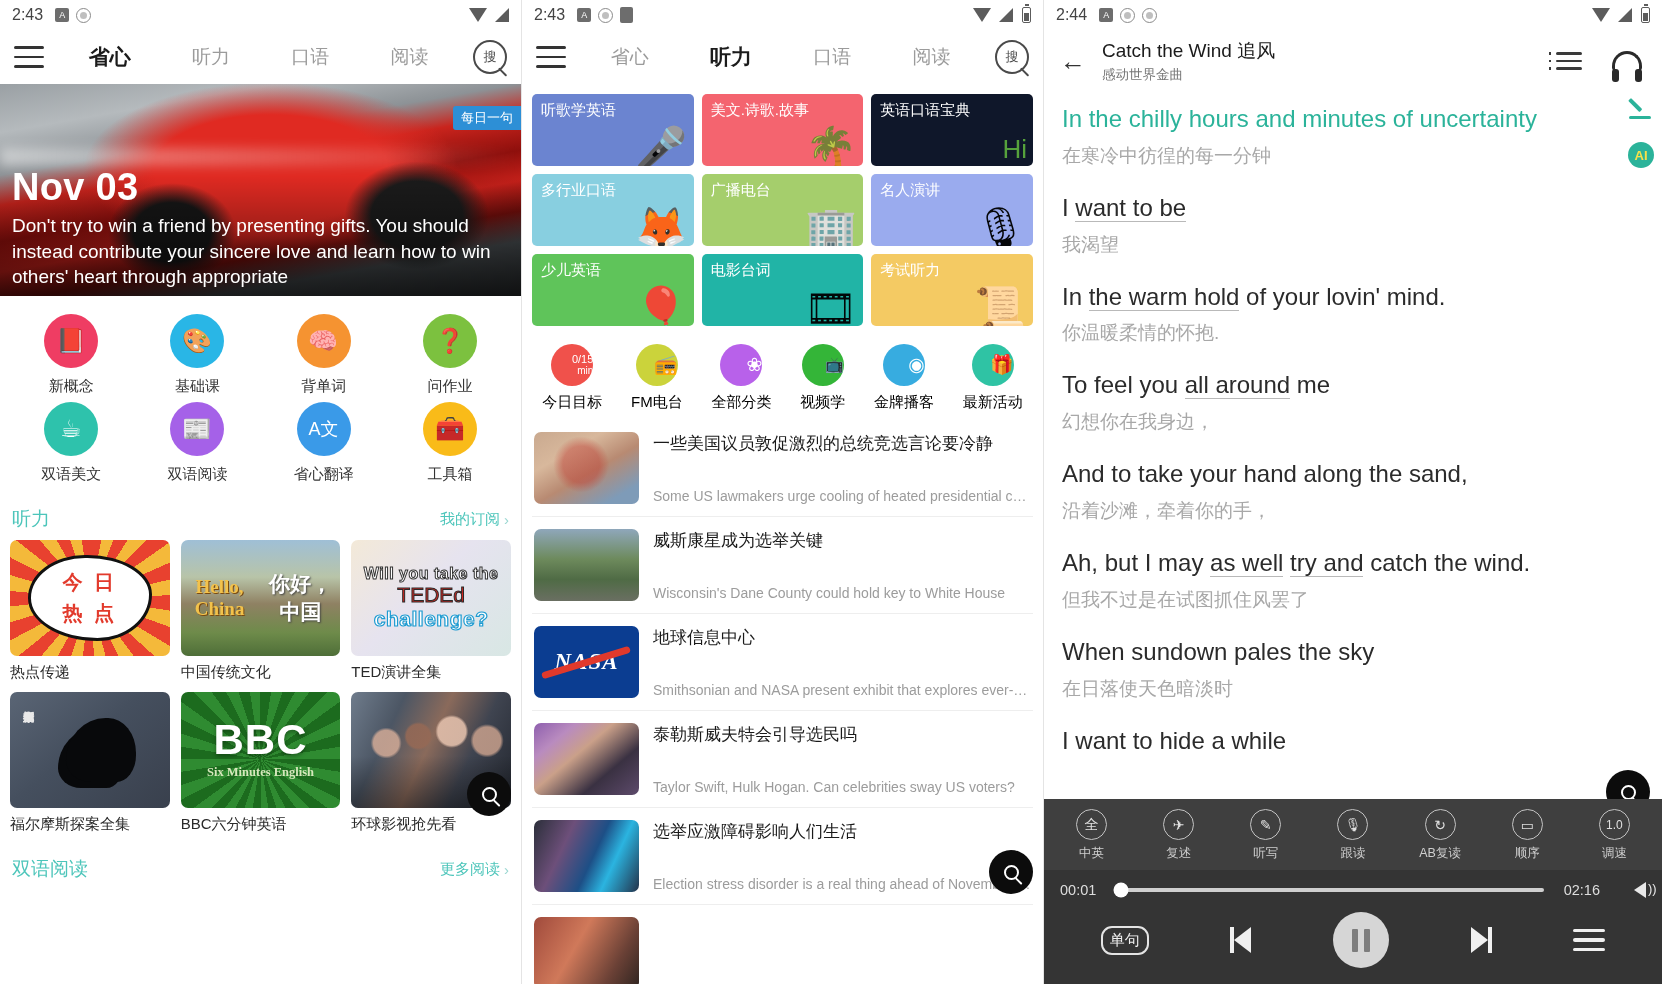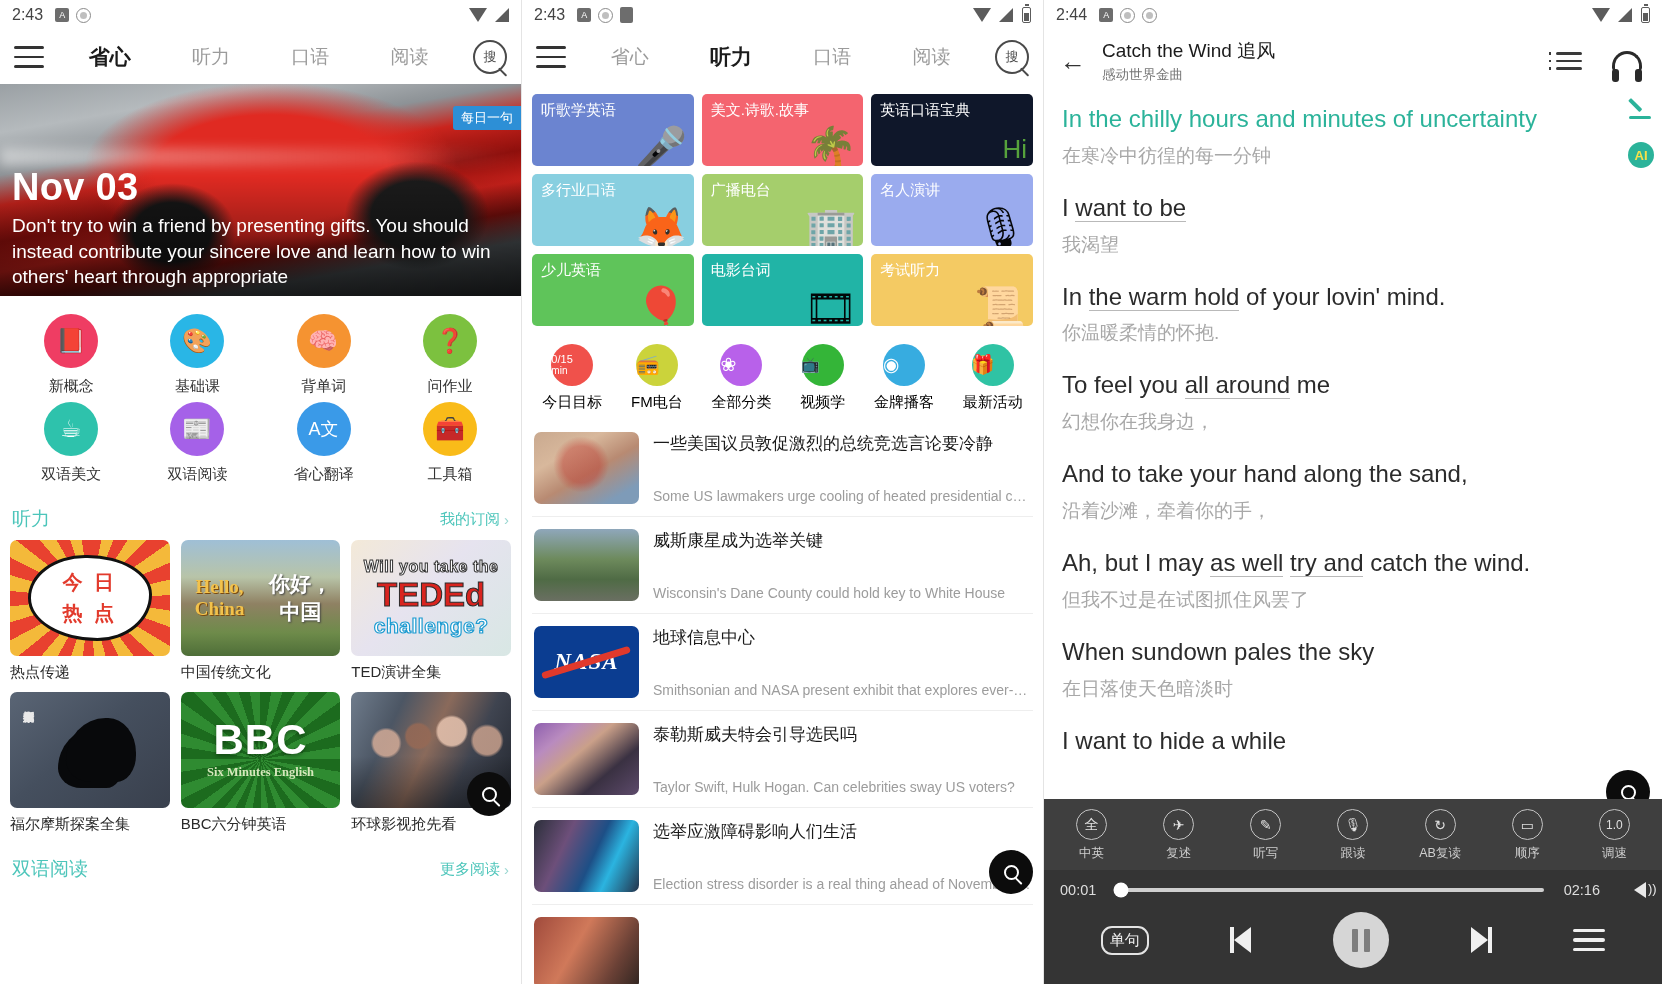--- a/index.html
+++ b/index.html
@@ -134,21 +134,21 @@
     flex-direction: row; gap: 2px;
   }
   .th-china .t1 { color: #f3c24b; font-size: 19px; font-weight: bold; text-shadow: 1px 1px 0 #7a4a10; font-family: "Liberation Serif", serif; }
   .th-china .t2 { color: #fff; font-size: 21px; font-weight: bold; text-shadow: 1px 1px 2px #444; }
 
   .th-ted {
     background: linear-gradient(135deg, #f3e9d8 0%, #e6e3ef 45%, #d8e7e4 100%);
     flex-direction: column;
   }
   .th-ted .l1 { color: #fff; font-size: 16px; font-weight: bold; -webkit-text-stroke: 1px #333; letter-spacing: .5px; }
-  .th-ted .l2 { font-size: 33px; font-weight: bold; color: #d9241f; -webkit-text-stroke: 1px #2a2a2a; }
+  .th-ted .l2 { font-size: 21px; font-weight: normal; color: #d9241f; -webkit-text-stroke: 1px #2a2a2a; }
   .th-ted .l3 { color: #fff; font-size: 21px; font-weight: bold; -webkit-text-stroke: 1.2px #1d9bd1; letter-spacing: .5px; }
 
   .th-holmes {
     background: linear-gradient(140deg, #5a6575 0%, #454f5e 45%, #39404d 100%);
   }
   .th-holmes .vtext { position: absolute; left: 11px; top: 10px; color: #e9e9e9; font-size: 11px; line-height: 1.35; writing-mode: vertical-rl; }
   .th-holmes .silh {
     width: 70px; height: 64px; background: #08090b; margin-left: 22px;
     border-radius: 60% 42% 30% 38% / 70% 58% 44% 36%;
     box-shadow: -10px 8px 0 -2px #08090b;
@@ -194,21 +194,21 @@
     padding: 7px 9px; cursor: pointer;
   }
   .tile .tl { color: #fff; font-size: 15px; position: relative; z-index: 2; }
   .tile .art { position: absolute; right: 6px; bottom: -4px; font-size: 42px; line-height: 1; opacity: .96; z-index: 1; }
 
   
   .quick-row { display: flex; justify-content: space-around; padding: 12px 6px 8px; }
   .quick { display: flex; flex-direction: column; align-items: center; gap: 7px; cursor: pointer; }
   .quick .qc {
     width: 42px; height: 42px; border-radius: 50%;
-    display: flex; align-items: flex-start; justify-content: center;
+    display: flex; align-items: flex-end; justify-content: center;
     color: #fff; font-size: 19px; flex-direction: column; line-height: 1.05;
   }
   .quick .qc small { font-size: 10px; }
   .quick .ql { font-size: 15px; color: #000000; }
 
   
   .news { padding: 0 10px; }
   .news-item { display: flex; gap: 14px; padding: 12px 2px; border-bottom: 1px solid #eee; cursor: pointer; }
   .news-thumb { width: 105px; height: 72px; border-radius: 7px; flex: none; overflow: hidden; position: relative; }
   .news-body { flex: 1; display: flex; flex-direction: column; justify-content: space-between; min-width: 0; }

